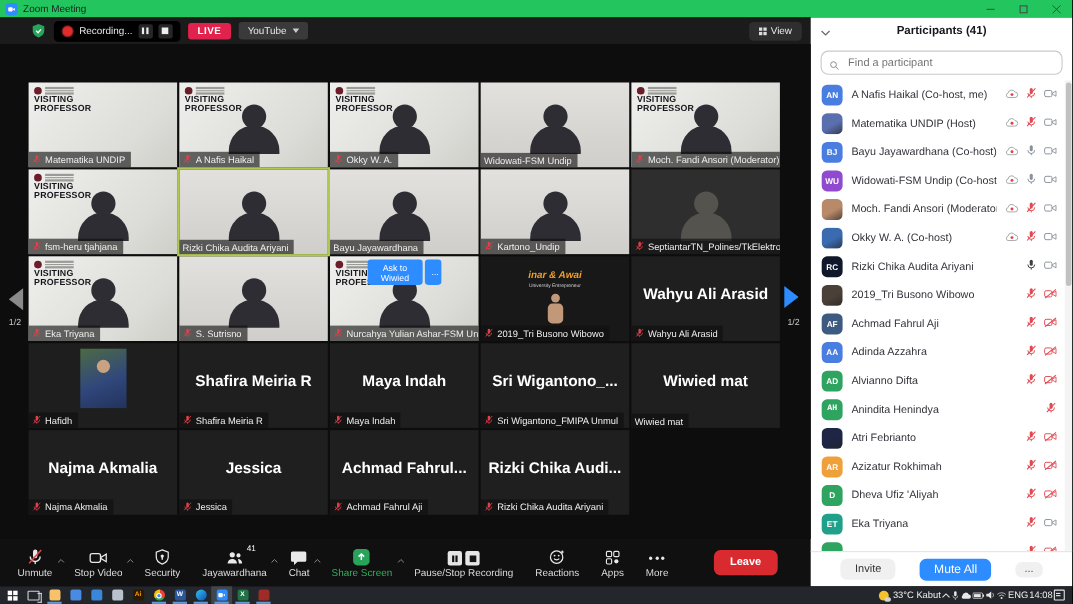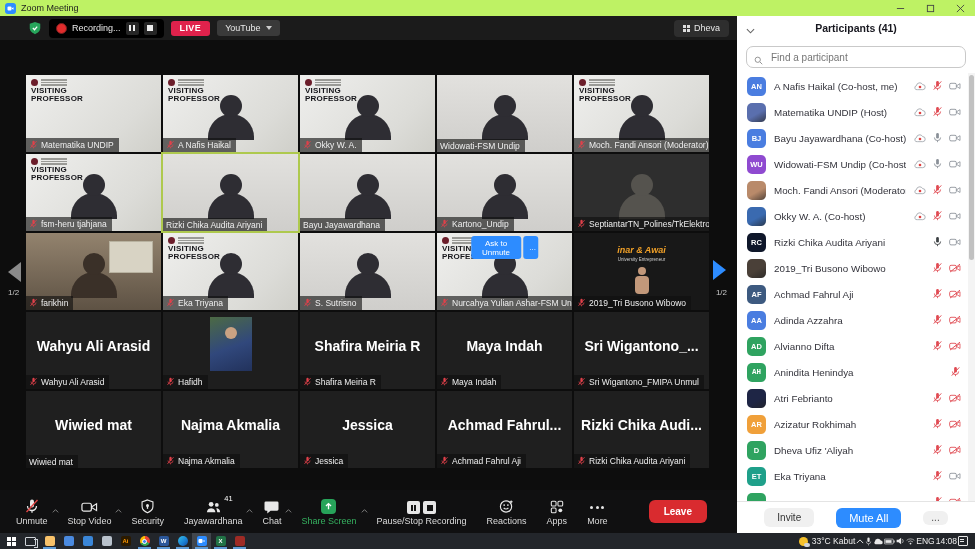--- a/index.html
+++ b/index.html
@@ -1,18 +1,18 @@
 <!DOCTYPE html>
 <html><head>
 <meta charset="utf-8">
 <style>
   html,body{margin:0;padding:0;background:#000;}
   .screen{width:975px;height:549px;position:relative;font-family:"Liberation Sans",sans-serif;background:#000;overflow:hidden;display:flex;flex-direction:column;}
   
-  .titlebar{height:16px;background:#bef264;display:flex;align-items:center;padding:0 0 0 5px;flex:0 0 auto;}
+  .titlebar{height:16px;background:#22c55e;display:flex;align-items:center;padding:0 0 0 5px;flex:0 0 auto;}
   .zoom-app-ico{width:11px;height:11px;border-radius:3px;background:#2d8cff;display:flex;align-items:center;justify-content:center;margin-right:5px;}
   .tb-title{font-size:9px;color:#1e1e1e;}
   .win-controls{margin-left:auto;display:flex;height:100%;}
   .win-btn{width:30px;display:flex;align-items:center;justify-content:center;color:#444;}
   
   .body-row{flex:1;display:flex;min-height:0;}
   .left-col{width:737px;display:flex;flex-direction:column;background:#0d0d0d;}
   
   .topbar{height:24px;background:#1b1b1b;display:flex;align-items:center;padding:0 8px;gap:7px;flex:0 0 auto;}
   .shield-ico{width:14px;height:14px;margin-left:20px;}
@@ -179,21 +179,21 @@
           <span>YouTube</span>
           <span class="caret-down"></span>
         </span>
         <span class="view-btn">
           <span class="grid-ico">
               <span></span>
               <span></span>
               <span></span>
               <span></span>
             </span>
-          <span>Dheva</span>
+          <span>View</span>
         </span>
       </div>
 
       <div class="stage">
         <div class="video-grid">
             <div class="tile t-vp">
               <span class="vp-logo"></span>
               <span class="vp-lines">
                 <span></span>
                 <span></span>
@@ -321,33 +321,20 @@
               <div class="tile-label">
                 <span><svg width="9" height="9" viewBox="0 0 16 16">
                     <rect x="6" y="1.5" width="4" height="8" rx="2" fill="#e0404a"></rect>
                     <path d="M3.5 8a4.5 4.5 0 0 0 9 0" fill="none" stroke="#e0404a" stroke-width="1.3"></path>
                     <rect x="7.4" y="12.2" width="1.2" height="2.6" fill="#e0404a"></rect>
                     <line x1="2.5" y1="14" x2="13.5" y2="2" stroke="#e0404a" stroke-width="1.4"></line>
                   </svg></span>
                 <span>SeptiantarTN_Polines/TkElektro</span>
               </div>
             </div>
-            <div class="tile t-room">
-              <div class="room-board"></div>
-              <div class="sil"></div>
-              <div class="tile-label">
-                <span><svg width="9" height="9" viewBox="0 0 16 16">
-                    <rect x="6" y="1.5" width="4" height="8" rx="2" fill="#e0404a"></rect>
-                    <path d="M3.5 8a4.5 4.5 0 0 0 9 0" fill="none" stroke="#e0404a" stroke-width="1.3"></path>
-                    <rect x="7.4" y="12.2" width="1.2" height="2.6" fill="#e0404a"></rect>
-                    <line x1="2.5" y1="14" x2="13.5" y2="2" stroke="#e0404a" stroke-width="1.4"></line>
-                  </svg></span>
-                <span>farikhin</span>
-              </div>
-            </div>
             <div class="tile t-vp">
               <span class="vp-logo"></span>
               <span class="vp-lines">
                 <span></span>
                 <span></span>
                 <span></span>
               </span>
               <div class="vp-title">VISITING PROFESSOR</div>
               <div class="sil"></div>
               <div class="tile-label">
@@ -375,21 +362,21 @@
             <div class="tile t-vp">
               <span class="vp-logo"></span>
               <span class="vp-lines">
                 <span></span>
                 <span></span>
                 <span></span>
               </span>
               <div class="vp-title">VISITING PROFESSOR</div>
               <div class="sil"></div>
               <div class="ask-row">
-                <button class="ask-btn">Ask to Unmute</button>
+                <button class="ask-btn">Ask to Wiwied</button>
                 <button class="ask-more">...</button>
               </div>
               <div class="tile-label">
                 <span><svg width="9" height="9" viewBox="0 0 16 16">
                     <rect x="6" y="1.5" width="4" height="8" rx="2" fill="#e0404a"></rect>
                     <path d="M3.5 8a4.5 4.5 0 0 0 9 0" fill="none" stroke="#e0404a" stroke-width="1.3"></path>
                     <rect x="7.4" y="12.2" width="1.2" height="2.6" fill="#e0404a"></rect>
                     <line x1="2.5" y1="14" x2="13.5" y2="2" stroke="#e0404a" stroke-width="1.4"></line>
                   </svg></span>
                 <span>Nurcahya Yulian Ashar-FSM Un...</span>

